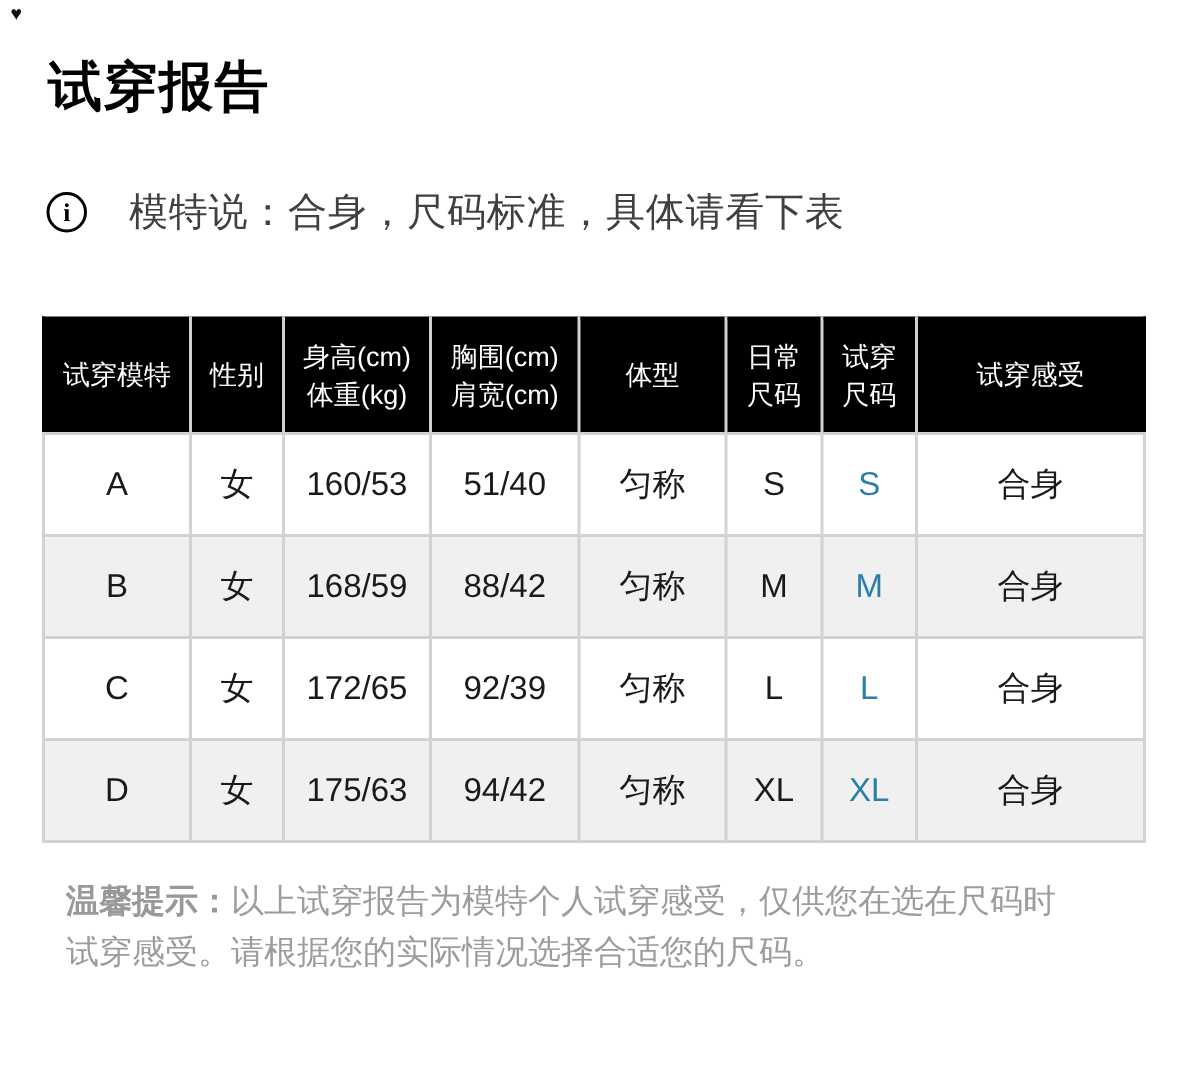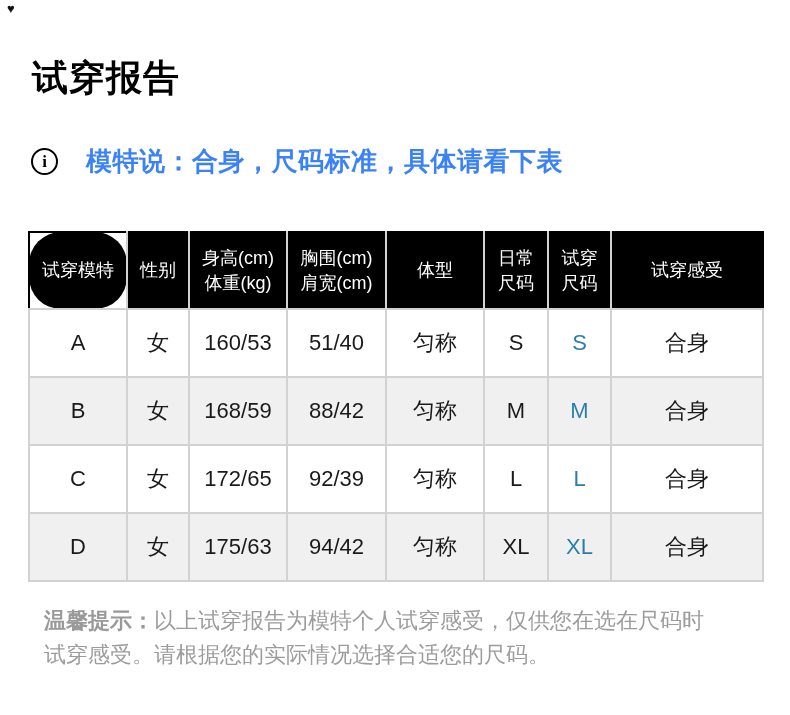--- a/index.html
+++ b/index.html
@@ -14,21 +14,21 @@
   }
   .corner-mark {
     position: absolute;
     left: 7px;
     top: 2px;
     font-size: 13px;
     line-height: 13px;
     color: #111111;
   }
   .page-title {
-    margin: 60px 0 0 32px;
+    margin: 40px 0 0 32px;
     font-size: 36px;
     line-height: 36px;
     font-weight: bold;
     letter-spacing: 1px;
     color: #000000;
   }
   .notice {
     display: flex;
     align-items: center;
     margin: 48px 0 0 31px;
@@ -44,44 +44,44 @@
     justify-content: center;
     font-size: 17px;
     font-weight: bold;
     font-family: "Liberation Serif", serif;
     color: #000000;
     flex: 0 0 auto;
   }
   .notice-text {
     margin-left: 28px;
     font-size: 26px;
-    font-weight: bold;
+    font-weight: normal;
     letter-spacing: 0.5px;
-    color: #3b82f6;
+    color: #404040;
   }
   table.tryon-table {
     margin: 52px 0 0 28px;
     border-collapse: collapse;
     table-layout: fixed;
     width: 734px;
   }
   .tryon-table th {
     background: #000000;
     color: #ffffff;
     font-size: 18px;
     font-weight: 500;
     line-height: 25px;
     height: 75px;
     padding: 0;
     text-align: center;
     vertical-align: middle;
     border: 2px solid #d2d2d2;
     border-top-color: #000000;
   }
-  .tryon-table th:first-child { border-left-color: #000000; border-radius: 32px; }
+  .tryon-table th:first-child { border-left-color: #000000; }
   .tryon-table th:last-child  { border-right-color: #000000; }
   .tryon-table th .hline { display: block; }
   .tryon-table td {
     height: 66px;
     padding: 0;
     text-align: center;
     vertical-align: middle;
     font-size: 22px;
     color: #1a1a1a;
     border: 2px solid #d2d2d2;

